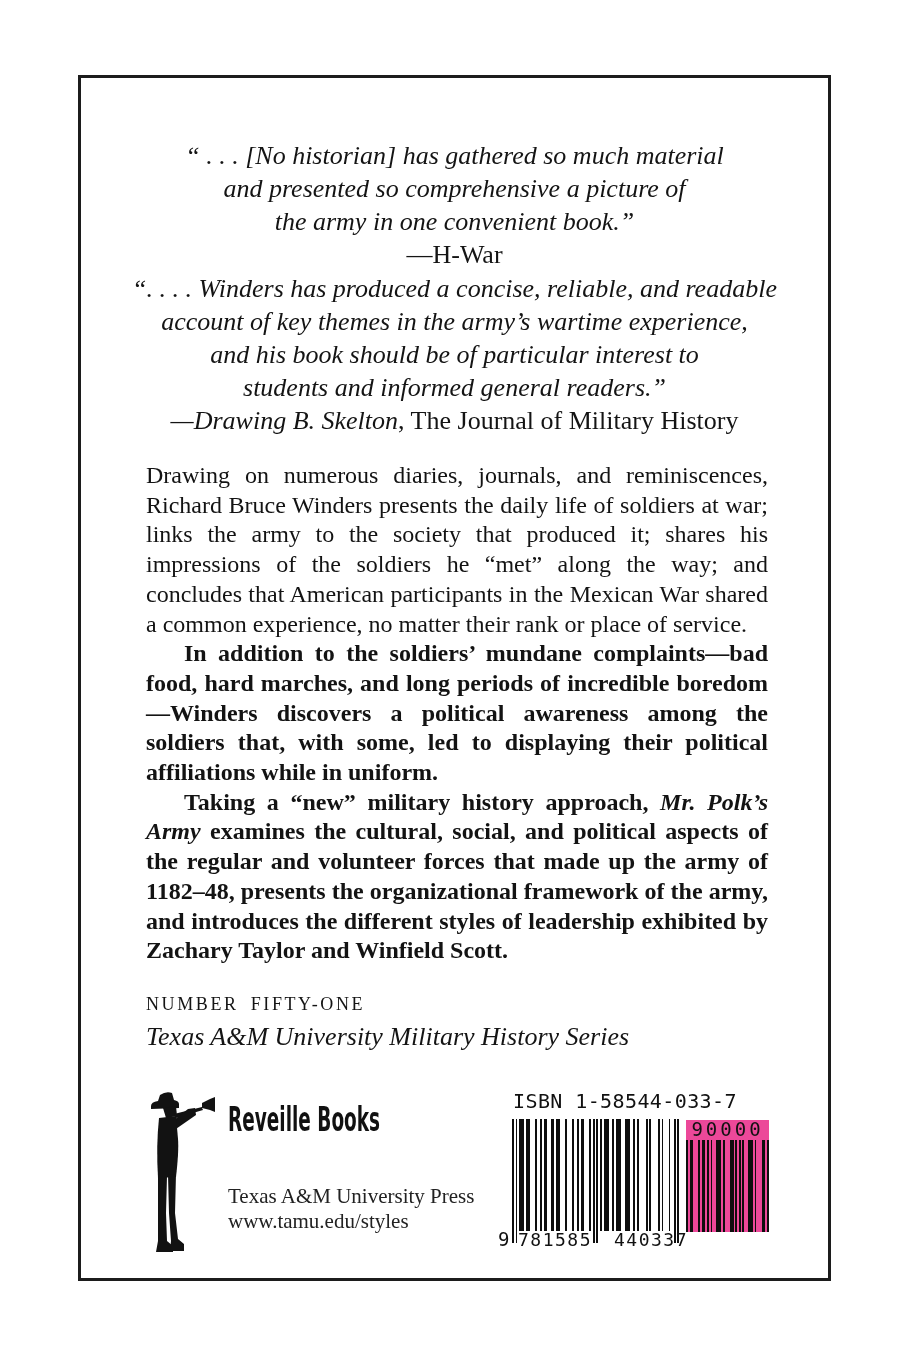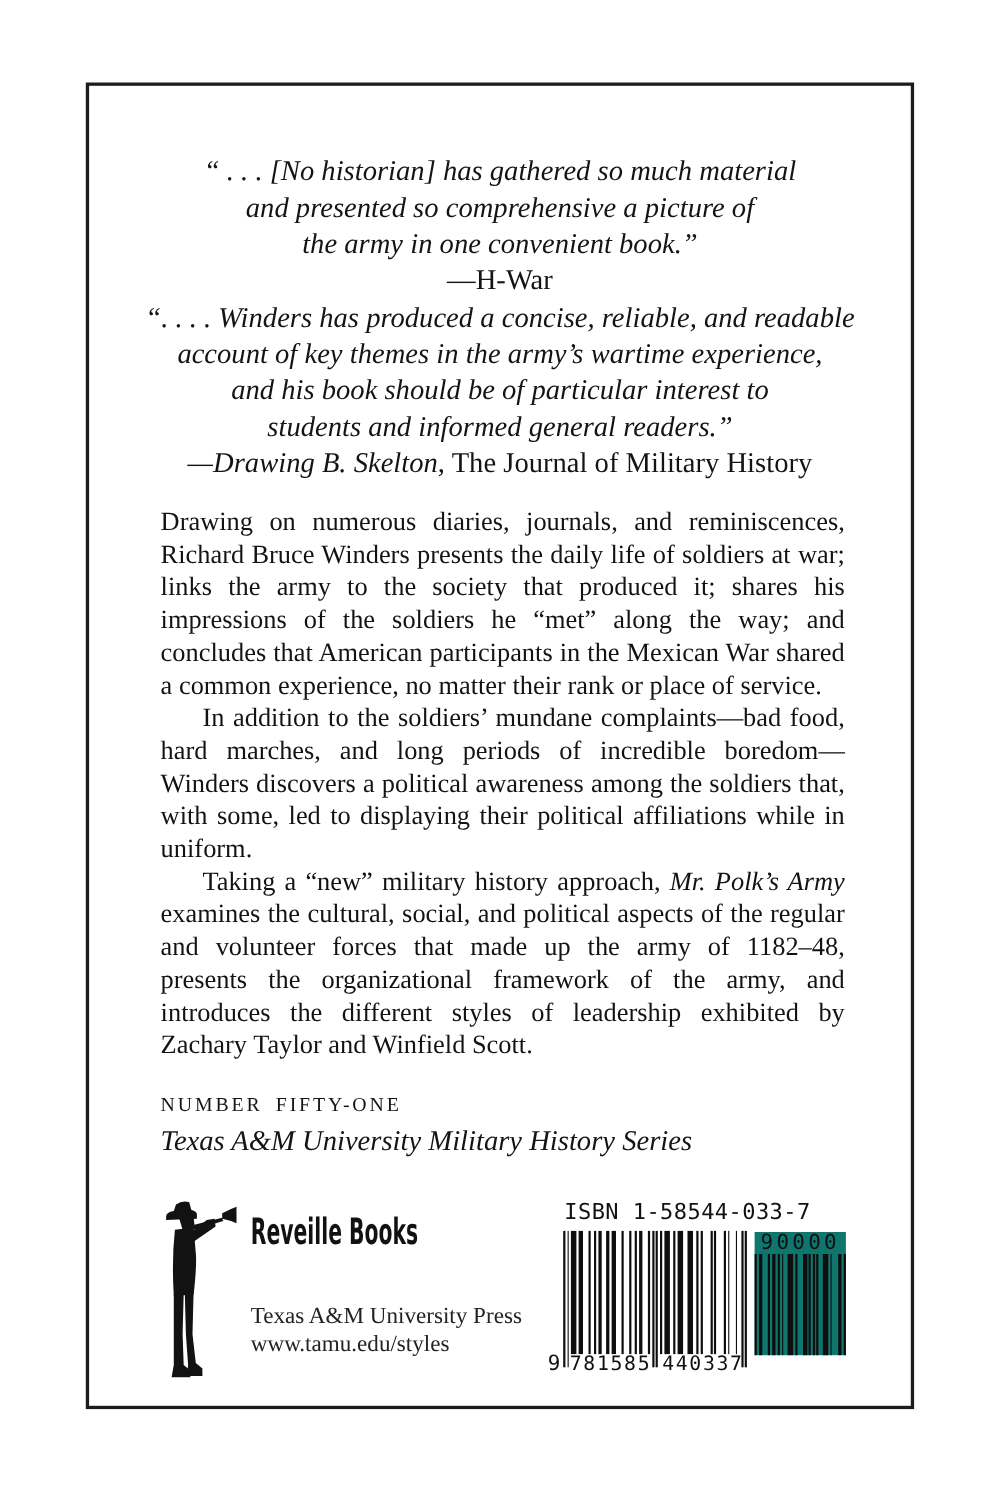--- a/index.html
+++ b/index.html
@@ -18,21 +18,21 @@
   }
   #quote1{top:45px;margin-top:16px;}
   #quote2{top:194px;}
   .attr-roman{font-style:normal;}
   
   .body-text{
     position:absolute;left:65px;top:383px;width:622px;
     font-size:24px;line-height:29.7px;text-align:justify;color:#131313;
   }
   .body-text p{margin:0;padding:0;}
-  .body-text p.indent{text-indent:38px;}
+  .body-text p.indent{text-indent:38px;font-weight:bold;}
   .body-text i{font-style:italic;}
   
   .series{position:absolute;left:65px;top:916px;color:#141414;}
   .series-number{font-size:18px;letter-spacing:2.6px;word-spacing:5px;}
   .series-name{font-style:italic;font-size:26px;margin-top:7px;}
   
   .logo{position:absolute;left:64px;top:1013px;width:76px;height:168px;}
   .imprint{
     position:absolute;left:147px;top:1022px;
     font-family:"DejaVu Sans", sans-serif;font-weight:bold;font-size:33px;
@@ -41,22 +41,22 @@
   .press-block{position:absolute;left:147px;top:1106px;font-size:21px;line-height:24.5px;color:#222;font-family:Liberation Serif, serif;}
   
   .mono{font-family:"DejaVu Sans Mono", monospace;}
   .isbn-label{position:absolute;left:432px;top:1011px;font-size:20px;letter-spacing:0.4px;color:#111;}
   .ean{position:absolute;left:417px;top:1041px;width:182px;height:136px;background:#fff;}
   .ean-bars{position:absolute;left:14px;top:0;width:167px;height:124px;}
   .bar{position:absolute;top:0;background:#0e0e0e;}
   .ean-d{position:absolute;top:110px;font-size:18px;letter-spacing:1.5px;color:#111;}
   .ean-d9{left:0;top:109px;font-size:19px;letter-spacing:0;}
   .ean-g1{left:20px;width:73px;text-align:center;}
-  .ean-g2{left:104px;width:73px;text-align:right;}
-  .supp{position:absolute;left:605px;top:1042px;width:83px;background:#0f766e;}
+  .ean-g2{left:116px;width:73px;text-align:right;}
+  .supp{position:absolute;left:605px;top:1042px;width:83px;background:#ec4899;}
   .supp-label{font-size:19px;letter-spacing:3px;text-align:center;line-height:19px;color:#111;}
   .supp-bars{position:relative;margin-top:1px;height:92px;}
 </style>
 </head>
 <body>
 
 <div class="frame">
 
   <div class="quote" id="quote1">
     <div>“ . . . [No historian] has gathered so much material</div>

